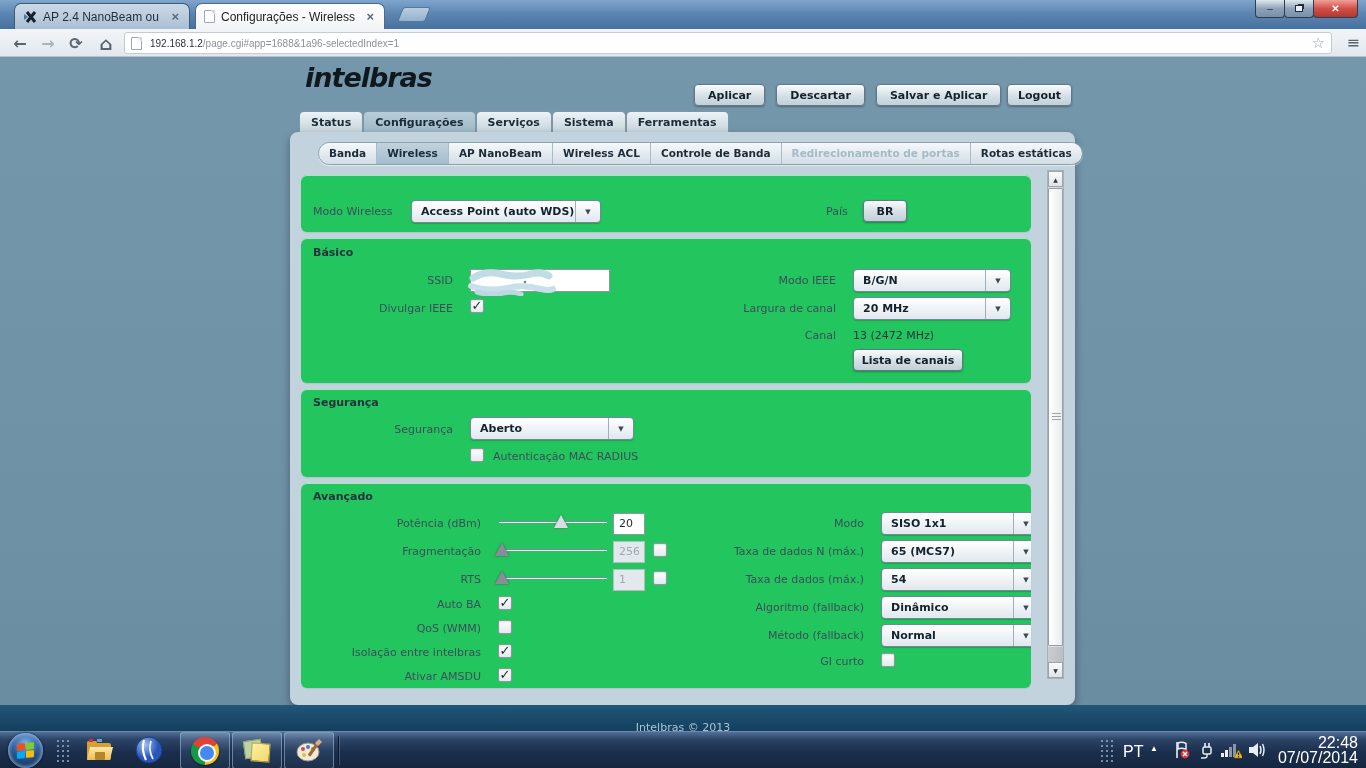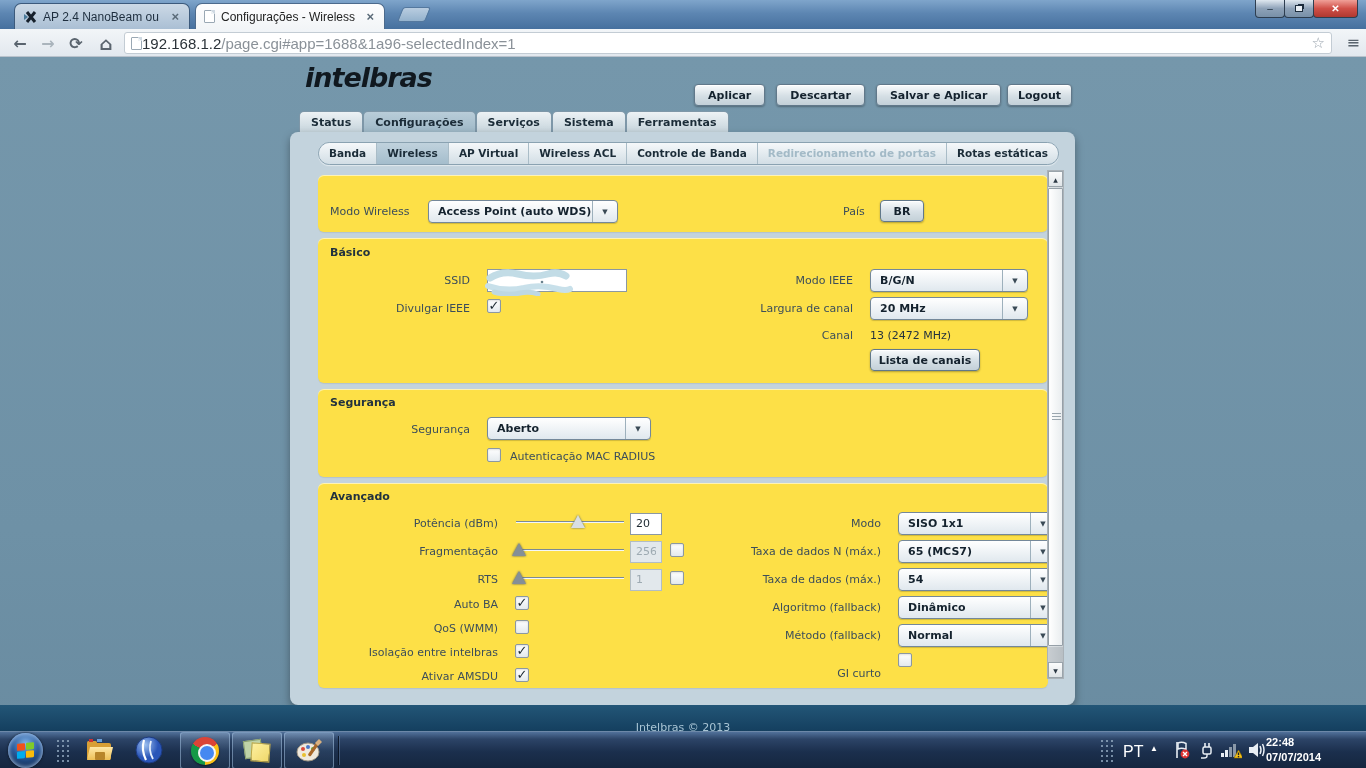--- a/index.html
+++ b/index.html
@@ -36,21 +36,21 @@
   .restore-glyph { width:8px; height:7px; border:1px solid #1c2c3c; background:#e8eef4; box-shadow:2px -2px 0 -1px #1c2c3c; }
 
   
   .toolbar { position:absolute; top:29px; left:0; width:1366px; height:28px;
     background:linear-gradient(#f2f5f8,#e2e8ee); border-bottom:1px solid #b9c2cc; z-index:3; }
   .nav-ico { position:absolute; top:2px; width:24px; height:24px; display:flex; align-items:center;
     justify-content:center; font-size:16px; color:#5a646e; font-weight:bold; }
   .nav-ico.dim { color:#aab4bc; }
   .urlbar { position:absolute; left:124px; top:3px; width:1208px; height:22px; background:#fff;
     border:1px solid #c3ccd4; border-radius:3px; display:flex; align-items:center; padding:0 6px; }
-  .url-text { font-family:"Liberation Sans",sans-serif; font-size:15px; margin-left:0; flex:1; white-space:nowrap; overflow:hidden; }
+  .url-text { font-family:"Liberation Sans",sans-serif; font-size:10px; margin-left:8px; flex:1; white-space:nowrap; overflow:hidden; }
   .url-host { color:#2b3238; }
   .url-path { color:#8a9198; }
   .star { color:#9aa4ae; font-size:15px; }
   .menu-ico { position:absolute; right:6px; top:5px; font-size:16px; color:#5a646e; letter-spacing:0; line-height:18px; }
 
   
   .page { position:absolute; top:57px; left:0; width:1366px; height:674px;
     background:linear-gradient(180deg,#7597ab 0%,#6e91a6 70%,#6a8ca1 100%); overflow:hidden; }
   .footer-band { position:absolute; left:0; top:648px; width:1366px; height:26px;
     background:linear-gradient(#235677,#143f5f); }
@@ -75,21 +75,21 @@
 
   .subtabs { position:absolute; left:28px; top:10px; height:23px; display:flex;
     border:1px solid #8aa2b1; border-radius:12px; overflow:hidden;
     box-shadow:0 1px 1px rgba(255,255,255,.5); }
   .stab { padding:0 10px; font-size:10.5px; font-weight:bold; color:#1b2c38; line-height:21px;
     background:linear-gradient(#f5f8fa,#d2dee5); border-right:1px solid #a9bcc7; white-space:nowrap; }
   .stab:last-child { border-right:none; }
   .stab.sel { background:linear-gradient(#c0d2dd,#a4bdcc); }
   .stab.disabled { color:#a3bac7; }
 
-  .card { position:absolute; left:28px; width:730px; background:#fde047; border-radius:6px;
+  .card { position:absolute; left:11px; width:730px; background:#22c55e; border-radius:6px;
     box-shadow:inset 0 1px 0 rgba(255,255,255,.6), 0 1px 1px rgba(0,0,0,.08); }
   .card1 { top:43px; height:57px; }
   .card2 { top:106px; height:145px; }
   .card3 { top:257px; height:88px; }
   .card4 { top:351px; height:205px; overflow:hidden; }
   .sec-title { position:absolute; font-size:11px; font-weight:bold; color:#22323e; }
   .flabel { position:absolute; font-size:11px; color:#3c4e5a; white-space:nowrap; }
   .r { text-align:right; }
   .fvalue { position:absolute; font-size:11px; color:#25333d; }
 
@@ -157,22 +157,22 @@
   .chrome-ico:after { content:""; position:absolute; left:7px; top:7px; width:14px; height:14px;
     border-radius:50%; background:#4688f1; border:2.5px solid #f4f6f8; }
   .sticky-ico { position:relative; width:26px; height:26px; }
   .sticky-back { position:absolute; left:0; top:2px; width:18px; height:18px; background:#bfd3a8;
     border:1px solid #8aa070; transform:rotate(-8deg); }
   .sticky-front { position:absolute; left:7px; top:5px; width:19px; height:19px;
     background:linear-gradient(135deg,#fdf0a0,#f0d86a); border:1px solid #c0a845; transform:rotate(4deg); }
   .sep { position:absolute; top:4px; width:1px; height:29px; background:rgba(8,16,30,.8);
     box-shadow:1px 0 0 rgba(140,170,205,.35); }
   .tray-txt { position:absolute; color:#fff; font-family:"Liberation Sans",sans-serif; font-size:16px; }
-  .clock { position:absolute; right:8px; top:3px; width:92px; text-align:left; color:#fff;
-    font-family:"Liberation Sans",sans-serif; font-size:11px; line-height:15px;font-weight:bold; }
+  .clock { position:absolute; right:8px; top:3px; width:92px; text-align:right; color:#fff;
+    font-family:"Liberation Sans",sans-serif; font-size:16px; line-height:15px; }
 </style>
 </head>
 <body>
 
 <div class="titlebar">
   <div class="tab inactive">
     <svg class="favicon-x" viewBox="0 0 14 14">
       <polygon points="1,4 5,7 1,10" fill="#4a7a9a"></polygon>
       <path d="M4 2 L12 12 M12 2 L4 12" stroke="#16202c" stroke-width="3" fill="none"></path>
     </svg>
@@ -222,21 +222,21 @@
     <div class="mtab sel">Configurações</div>
     <div class="mtab">Serviços</div>
     <div class="mtab">Sistema</div>
     <div class="mtab">Ferramentas</div>
   </div>
 
   <div class="panel">
     <div class="subtabs">
       <div class="stab">Banda</div>
       <div class="stab sel">Wireless</div>
-      <div class="stab">AP Virtual</div>
+      <div class="stab">AP NanoBeam</div>
       <div class="stab">Wireless ACL</div>
       <div class="stab">Controle de Banda</div>
       <div class="stab disabled">Redirecionamento de portas</div>
       <div class="stab">Rotas estáticas</div>
     </div>
 
     <div class="card card1">
       <span class="flabel" style="left:12px;top:30px;">Modo Wireless</span>
       <div class="dd" style="left:110px;top:25px;width:190px;">
         <span class="dd-val">Access Point (auto WDS)</span>
@@ -348,21 +348,21 @@
       <span class="flabel r" style="left:380px;top:118px;width:183px;">Algoritmo (fallback)</span>
       <div class="dd" style="left:580px;top:113px;width:158px;">
         <span class="dd-val">Dinâmico</span>
         <span class="dd-arrow">▼</span>
       </div>
       <span class="flabel r" style="left:380px;top:146px;width:183px;">Método (fallback)</span>
       <div class="dd" style="left:580px;top:141px;width:158px;">
         <span class="dd-val">Normal</span>
         <span class="dd-arrow">▼</span>
       </div>
-      <span class="flabel r" style="left:380px;top:172px;width:183px;margin-top:12px;">GI curto</span>
+      <span class="flabel r" style="left:380px;top:172px;width:183px;">GI curto</span>
       <div class="cb" style="left:580px;top:170px;"></div>
 
     </div>
 
     <div class="sbar">
       <div class="sbtn" style="top:0;">▲</div>
       <div class="sthumbbar">
         <div class="sgrip"></div>
       </div>
       <div class="strack-low"></div>

